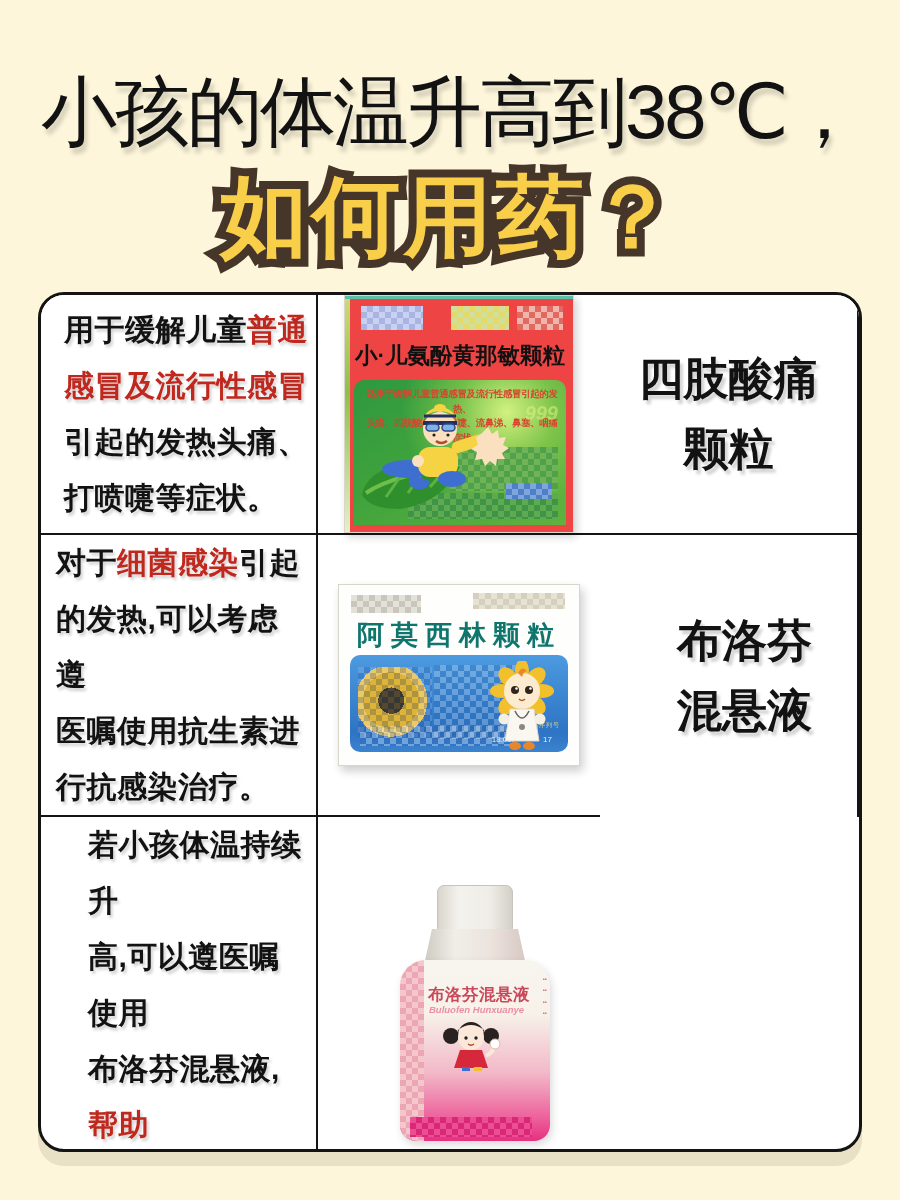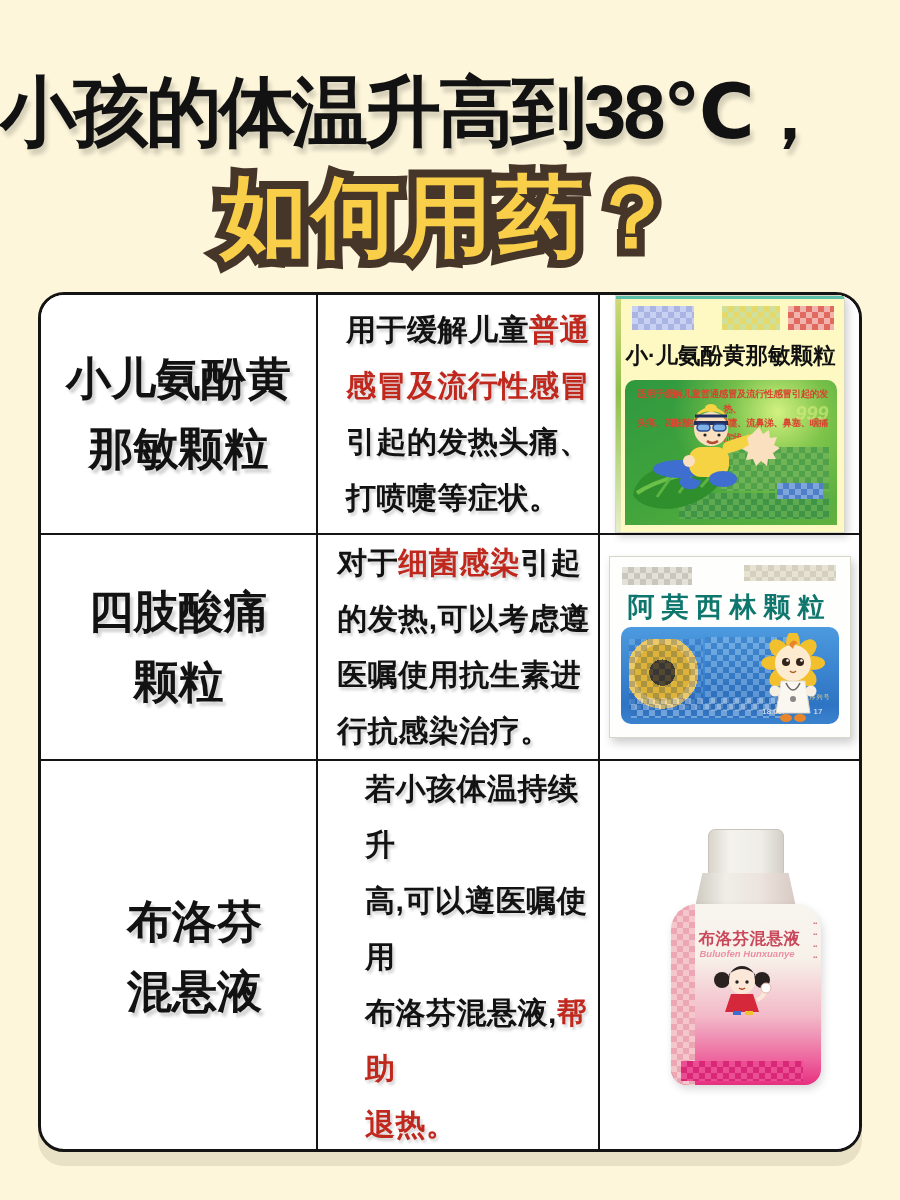--- a/index.html
+++ b/index.html
@@ -15,22 +15,22 @@
   :root{
     --red:#C0281E;
     --ink:#121212;
     --yellow:#F9CF4A;
     --brown:#463629;
   }
 
   
   .main-title{
     position:absolute; top:62px; left:0; width:100%;
-    text-align:left;
-    font-size:76px; font-weight:700; letter-spacing:-3px;
+    text-align:center;
+    font-size:76px; font-weight:400; letter-spacing:-3px;
     color:var(--ink);
     text-shadow:3px 6px 4px rgba(0,0,0,0.16);
     white-space:nowrap;
   }
   .subtitle-wrap{
     position:absolute; top:158px; left:0; width:100%;
     text-align:center;
   }
   .subtitle-inner{ position:relative; display:inline-block; }
   .sub{
@@ -84,21 +84,21 @@
   .desc-text{
     font-size:30px; font-weight:700; line-height:56px;
     white-space:pre-line; letter-spacing:0.5px;
     text-shadow:2px 3px 3px rgba(0,0,0,0.18);
   }
   .desc-text .red{ color:var(--red); }
 
   
   .med-box1{
     position:relative; width:230px; height:238px;
-    background:#fef9c3; border:1px solid #d9d6cb;
+    background:#ef4444; border:1px solid #d9d6cb;
     box-shadow:3px 4px 8px rgba(0,0,0,0.18);
     overflow:hidden;
   }
   .med-box1 .top-line{ position:absolute; top:0; left:0; right:0; height:3px; background:#5BBFA8; }
   .med-box1 .side-sliver{ position:absolute; top:3px; left:0; bottom:0; width:5px;
     background:linear-gradient(180deg,#cfd87a,#8fbf49 40%,#e8efc9); }
   .mosaic{ background-size:12px 12px; }
   .checker{ background-image:repeating-conic-gradient(var(--m1) 0% 25%, var(--m2) 0% 50%); }
   .b1-logo-strip{ position:absolute; top:10px; left:16px; right:10px; height:26px; display:flex; gap:8px; }
   .b1-logo-blue{ width:62px; height:24px; --m1:#aab4e3; --m2:#c9d1f2; }
@@ -220,22 +220,20 @@
 <div class="main-title">小孩的体温升高到38℃，</div>
 <div class="subtitle-wrap">
   <div class="subtitle-inner">
     <span class="sub stroke">如何用药？</span>
     <span class="sub fill">如何用药？</span>
   </div>
 </div>
 
 <div class="info-table">
 
-  <div class="cell name-cell">小儿氨酚黄
-那敏颗粒</div>
   <div class="cell desc-cell">
     <div class="desc-text"><span>用于缓解儿童</span><span class="red">普通
 感冒及流行性感冒</span><span>
 引起的发热头痛、
 打喷嚏等症状。</span></div>
   </div>
   <div class="cell last-col">
     <div class="med-box1">
       <div class="top-line"></div>
       <div class="side-sliver"></div>

